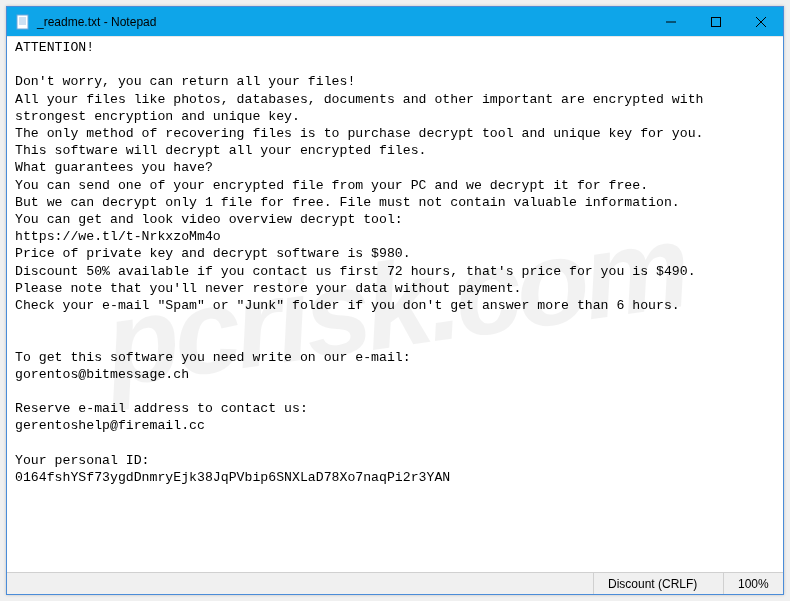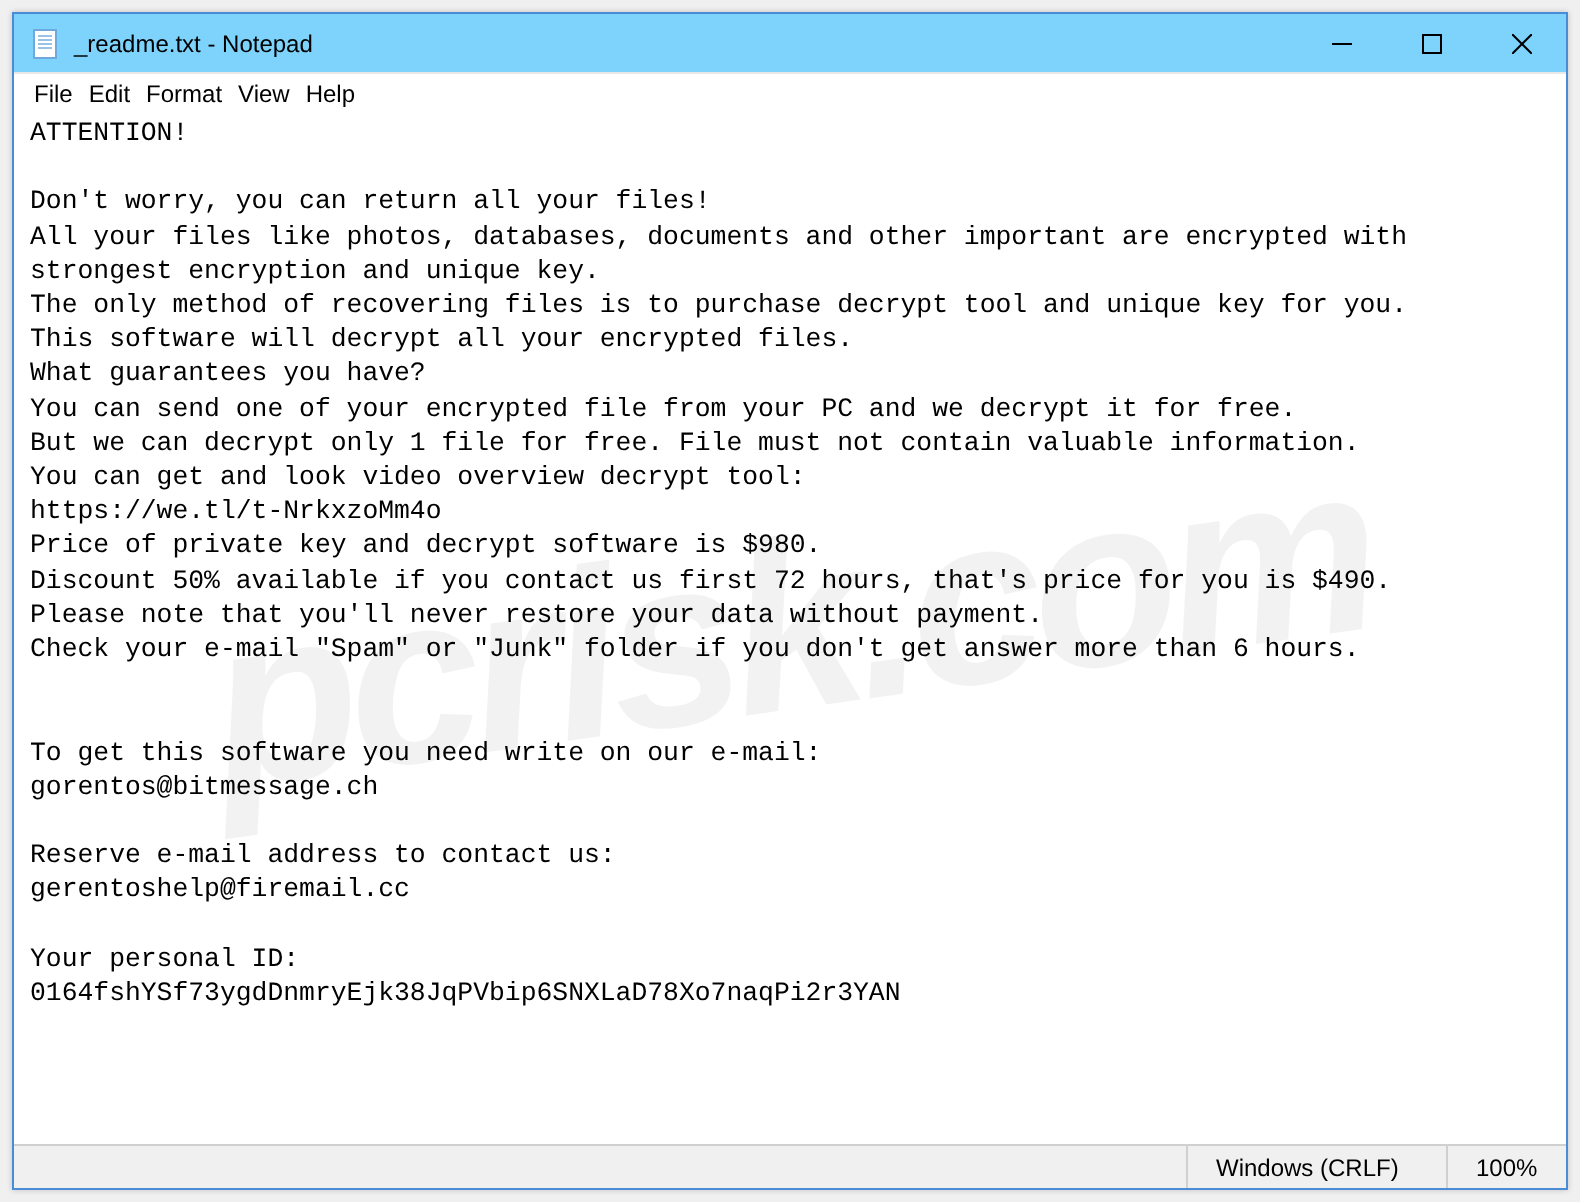--- a/index.html
+++ b/index.html
@@ -19,21 +19,21 @@
       width: 778px;
       height: 589px;
       background: #ffffff;
       border: 1px solid #4a8cd8;
       display: flex;
       flex-direction: column;
       box-shadow: 0 0 3px rgba(0,0,0,0.2);
     }
     .titlebar {
       height: 30px;
-      background: #7dd3fc;
+      background: #0ea5e9;
       display: flex;
       align-items: center;
       padding-left: 8px;
       border-bottom: 1px solid #e8e8e8;
     }
     .app-icon {
       width: 16px;
       height: 16px;
       margin-right: 6px;
       display: flex;
@@ -151,27 +151,20 @@
       </div>
       <div class="win-btn">
         <svg viewBox="0 0 10 10">
             <line x1="0" y1="0" x2="10" y2="10" stroke="#000" stroke-width="1"></line>
             <line x1="10" y1="0" x2="0" y2="10" stroke="#000" stroke-width="1"></line>
           </svg>
       </div>
     </div>
   </div>
 
-  <div class="menubar">
-    <span class="menu-item">File</span>
-    <span class="menu-item">Edit</span>
-    <span class="menu-item">Format</span>
-    <span class="menu-item">View</span>
-    <span class="menu-item">Help</span>
-  </div>
 
   <div class="content"><div class="watermark">pcrisk.com</div><span>ATTENTION!
 
 Don't worry, you can return all your files!
 All your files like photos, databases, documents and other important are encrypted with strongest encryption and unique key.
 The only method of recovering files is to purchase decrypt tool and unique key for you.
 This software will decrypt all your encrypted files.
 What guarantees you have?
 You can send one of your encrypted file from your PC and we decrypt it for free.
 But we can decrypt only 1 file for free. File must not contain valuable information.
@@ -187,17 +180,17 @@
 gorentos@bitmessage.ch
 
 Reserve e-mail address to contact us:
 gerentoshelp@firemail.cc
 
 Your personal ID:
 0164fshYSf73ygdDnmryEjk38JqPVbip6SNXLaD78Xo7naqPi2r3YAN</span></div>
 
   <div class="statusbar">
     <div class="status-spacer"></div>
-    <div class="status-cell wide">Windows (CRLF)</div>
+    <div class="status-cell wide">Discount (CRLF)</div>
     <div class="status-cell narrow">100%</div>
   </div>
 
 </div>
 
 </body></html>

